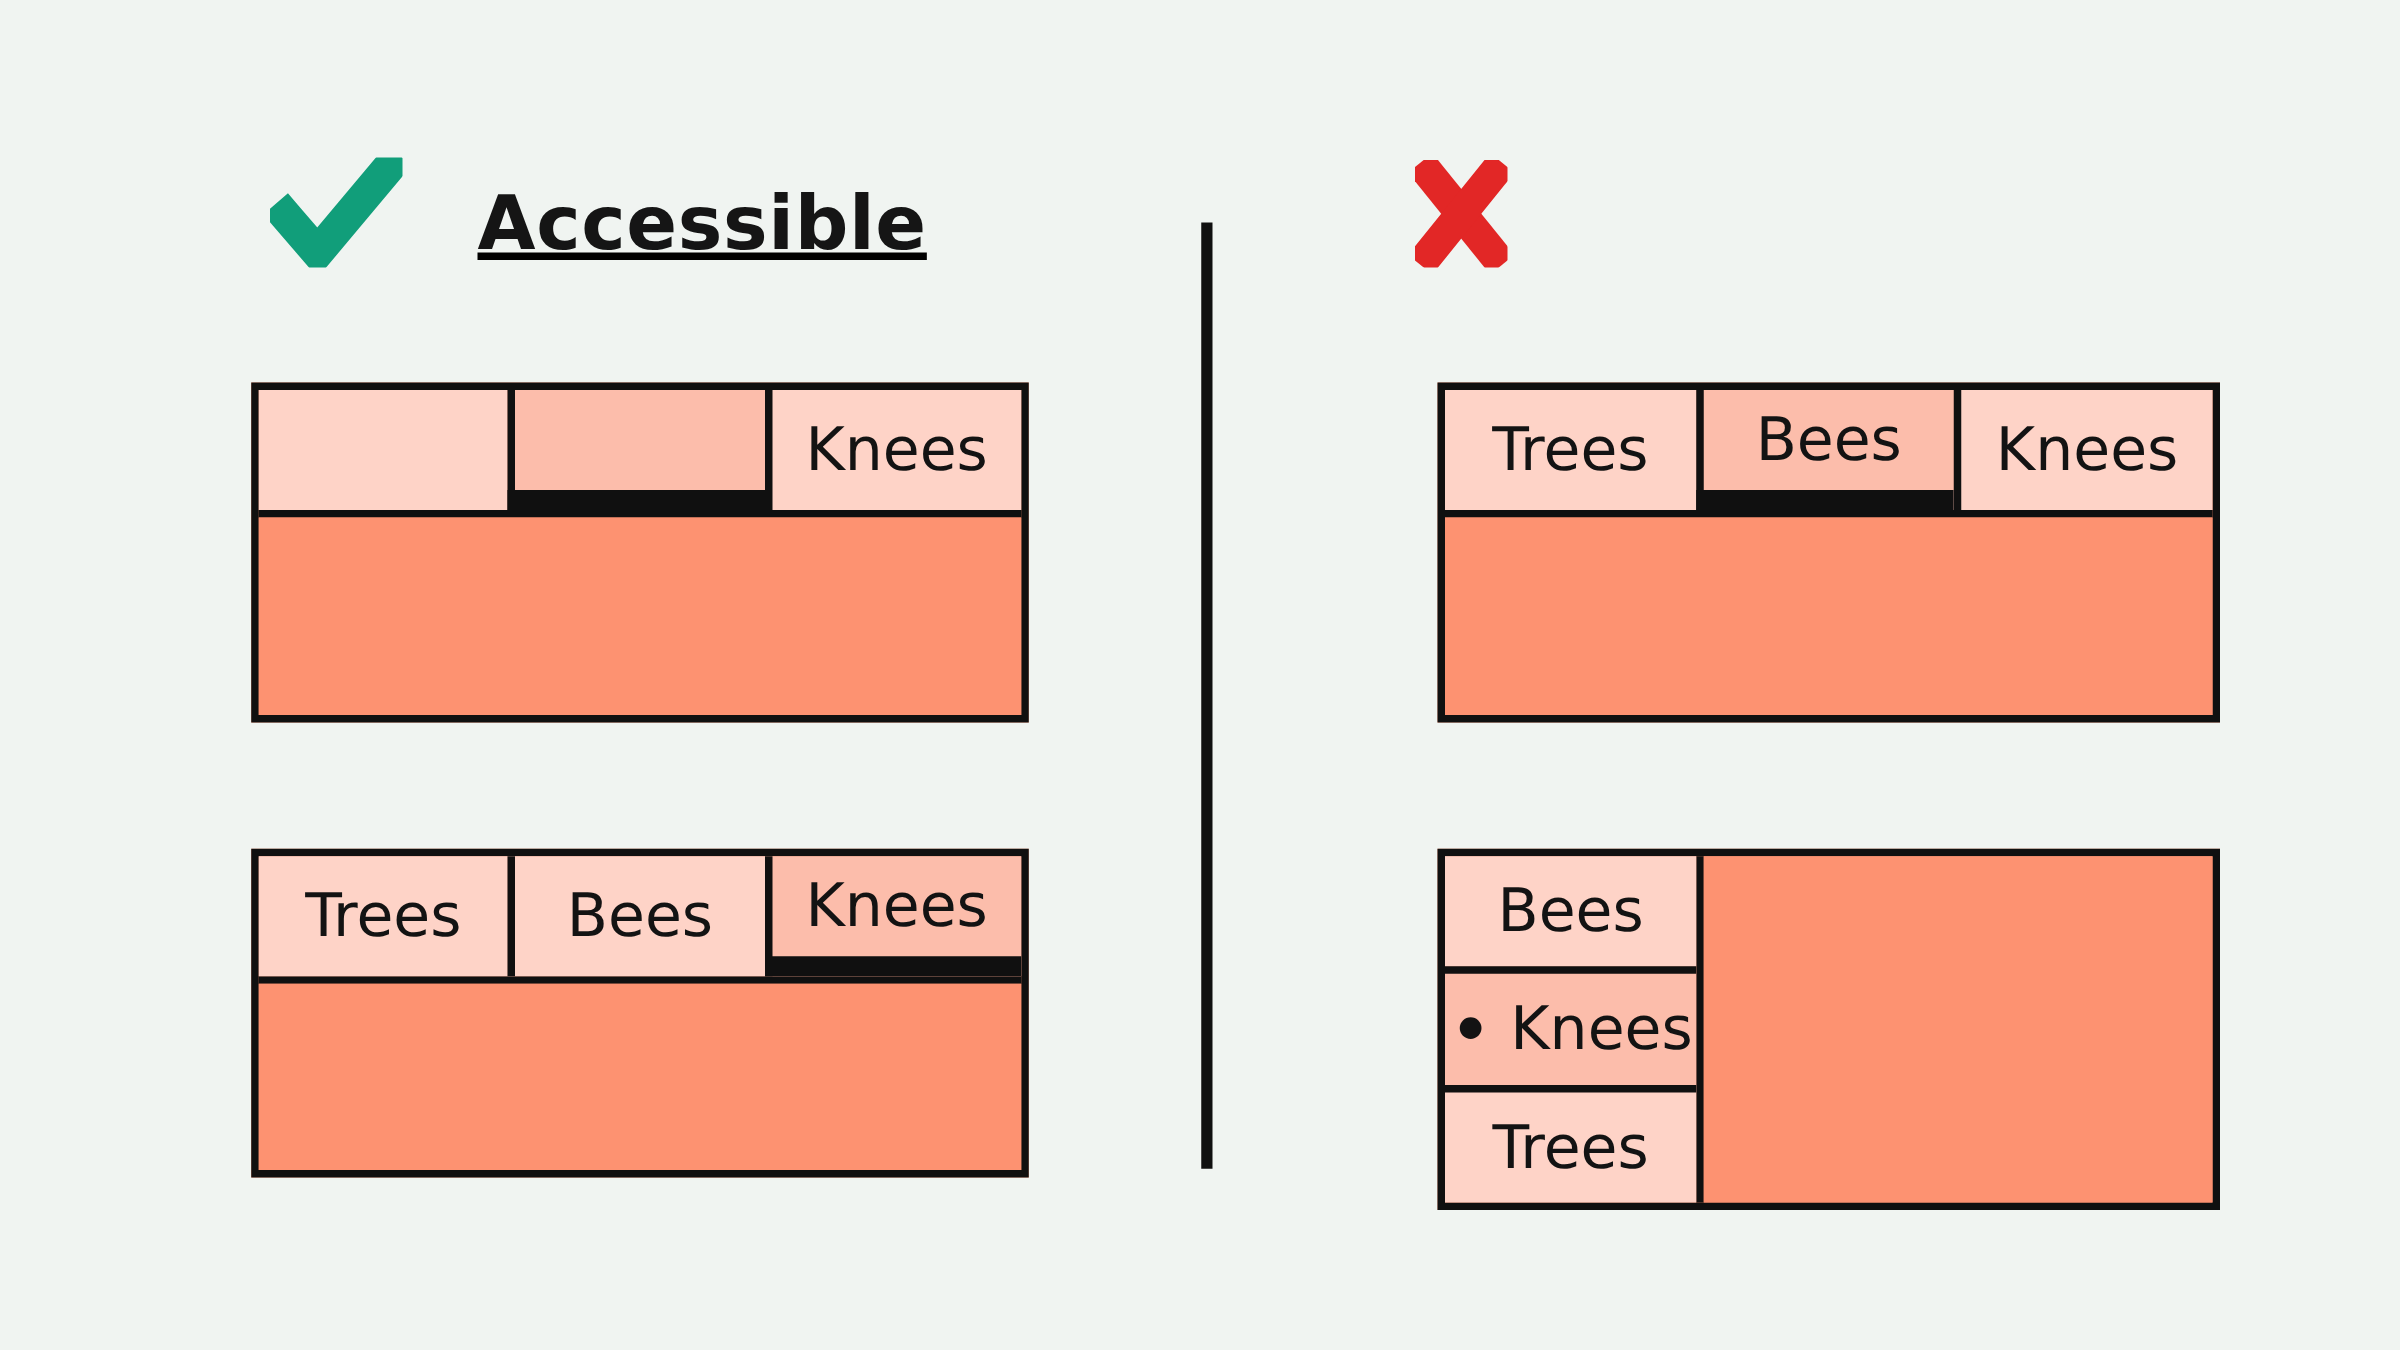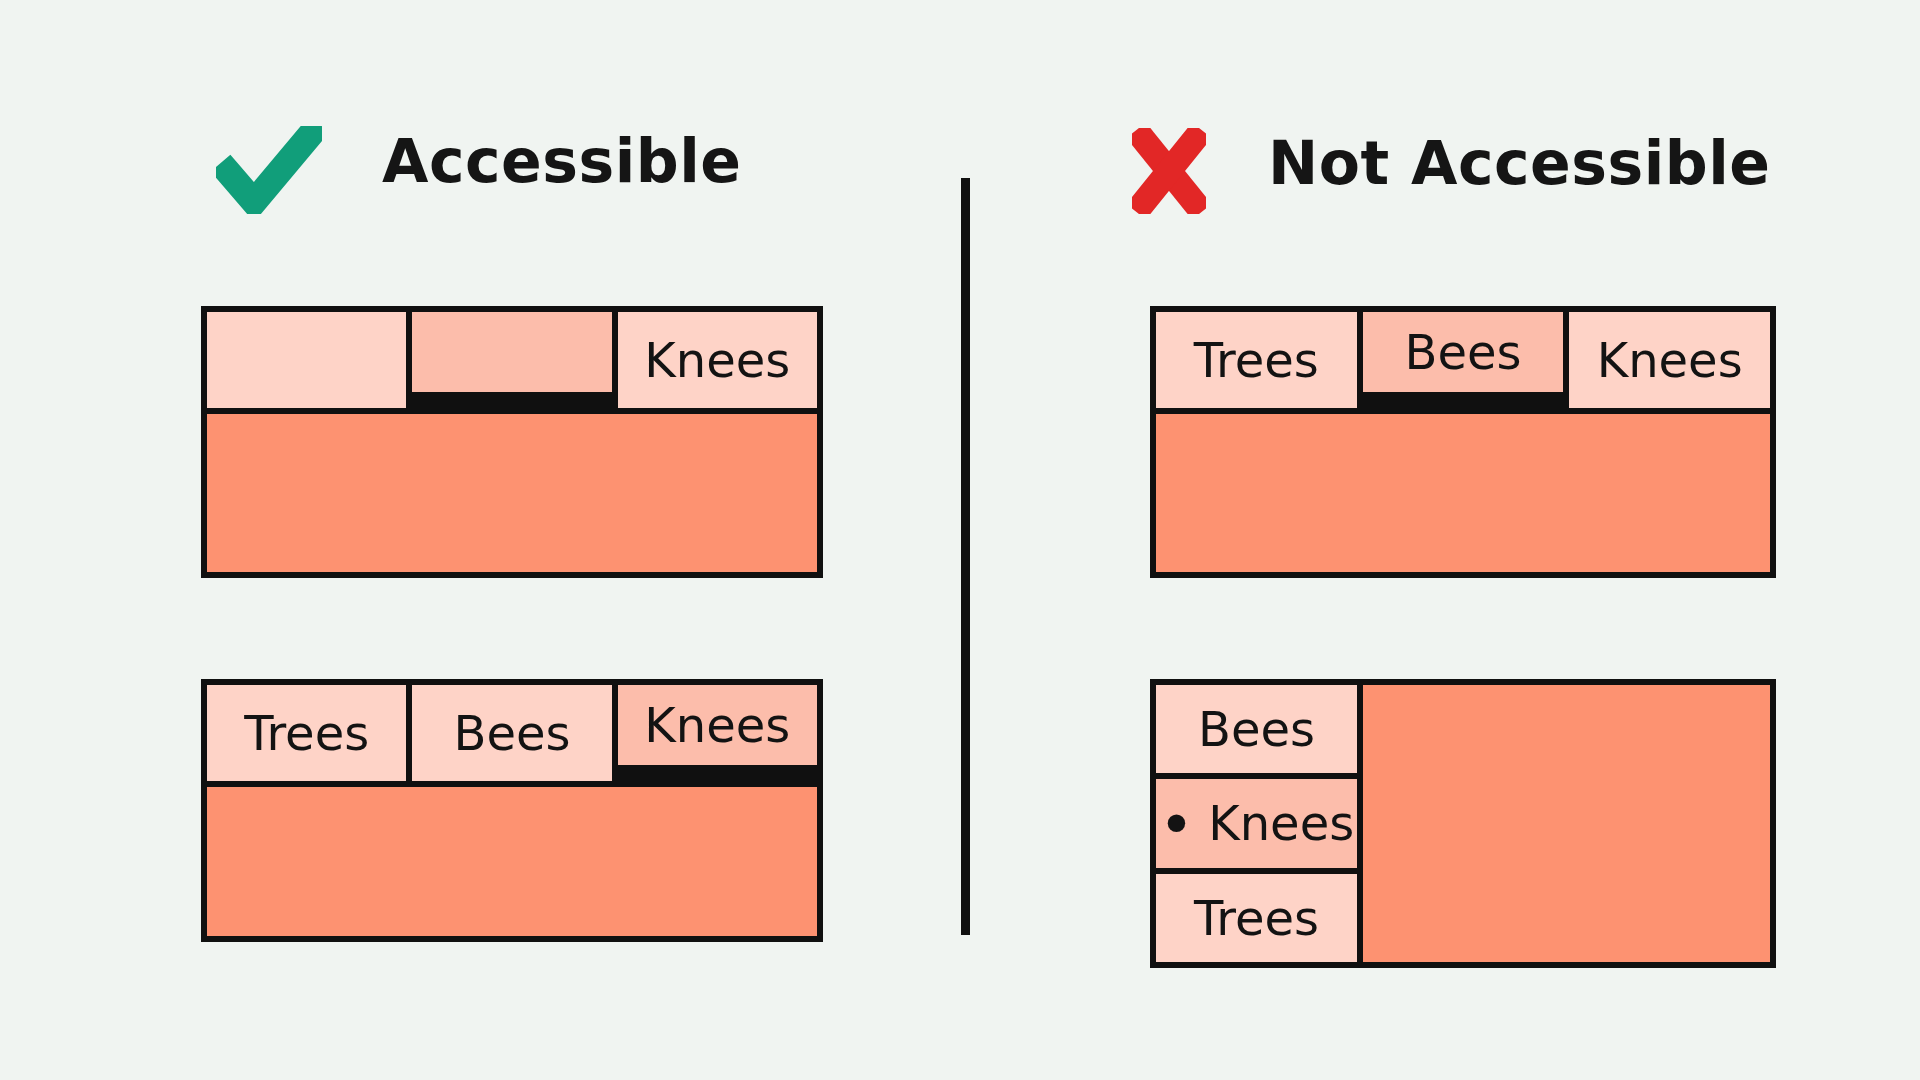--- a/index.html
+++ b/index.html
@@ -5,21 +5,21 @@
   html, body { margin:0; padding:0; }
   body {
     width:1920px; height:1080px;
     background:#F0F4F1;
     font-family:"DejaVu Sans", sans-serif;
     position:relative;
     overflow:hidden;
   }
 
   
-  .heading { position:absolute; display:flex; align-items:flex-start; }
+  .heading { position:absolute; display:flex; align-items:flex-end;text-decoration:underline; }
   #heading-left  { left:216px; top:126px; gap:60px; }
   #heading-right { left:1132px; top:128px; gap:62px; }
   .heading .title {
     font-size:60px; font-weight:bold; color:#151515;
     letter-spacing:0.5px; white-space:nowrap;
   }
 
   
   .divider {
     position:absolute; left:961px; top:178px;
@@ -80,21 +80,20 @@
     <polyline points="13,47 38,76 95,8" fill="none" stroke="#119E7A" stroke-width="26" stroke-linecap="square" stroke-linejoin="miter"></polyline>
   </svg>
   <span class="title">Accessible</span>
 </div>
 
 <div class="heading" id="heading-right">
   <svg width="74" height="86" viewBox="0 0 74 86">
     <line x1="12" y1="12" x2="62" y2="74" stroke="#E22726" stroke-width="25" stroke-linecap="square"></line>
     <line x1="62" y1="12" x2="12" y2="74" stroke="#E22726" stroke-width="25" stroke-linecap="square"></line>
   </svg>
-  <span class="title">Not Accessible</span>
 </div>
 
 <div class="divider"></div>
 
 <div class="diagram" id="diagram-accessible-top">
   <div class="tabbar">
     <div class="tab">
       <span></span>
     </div>
     <div class="tab selected">

